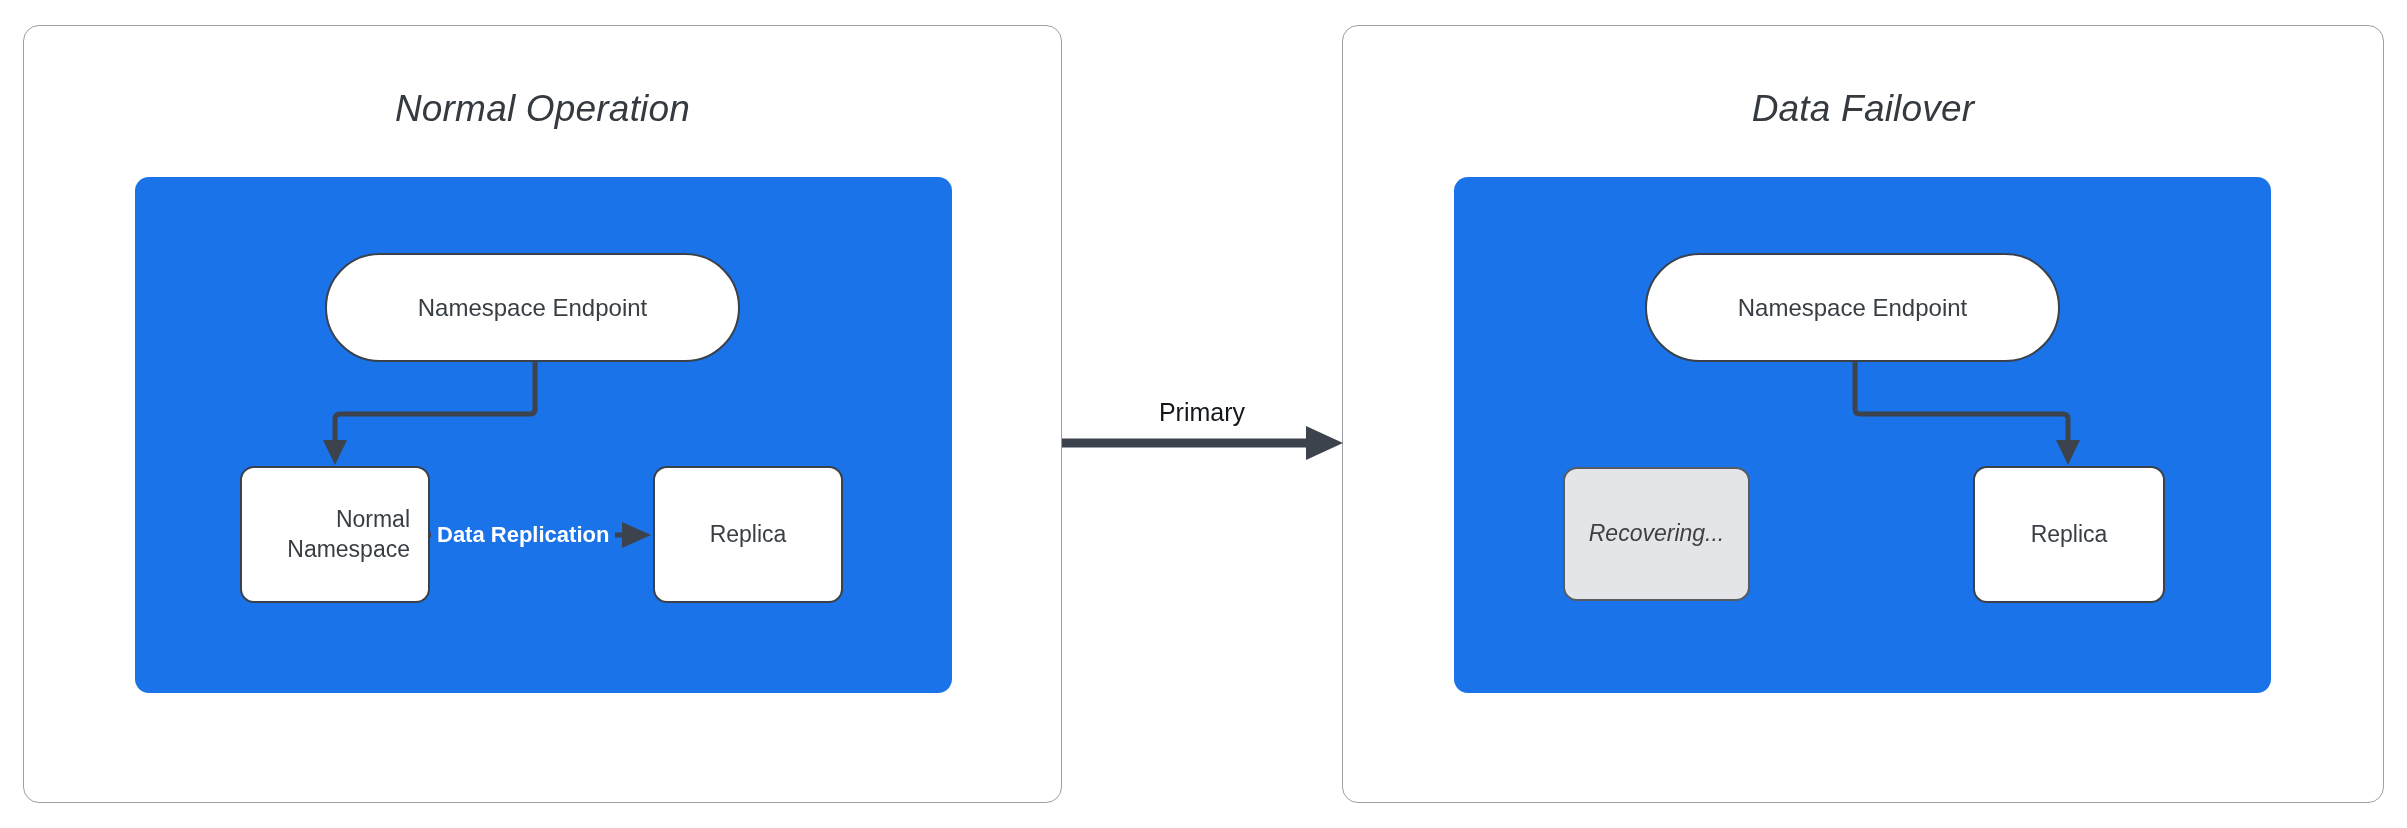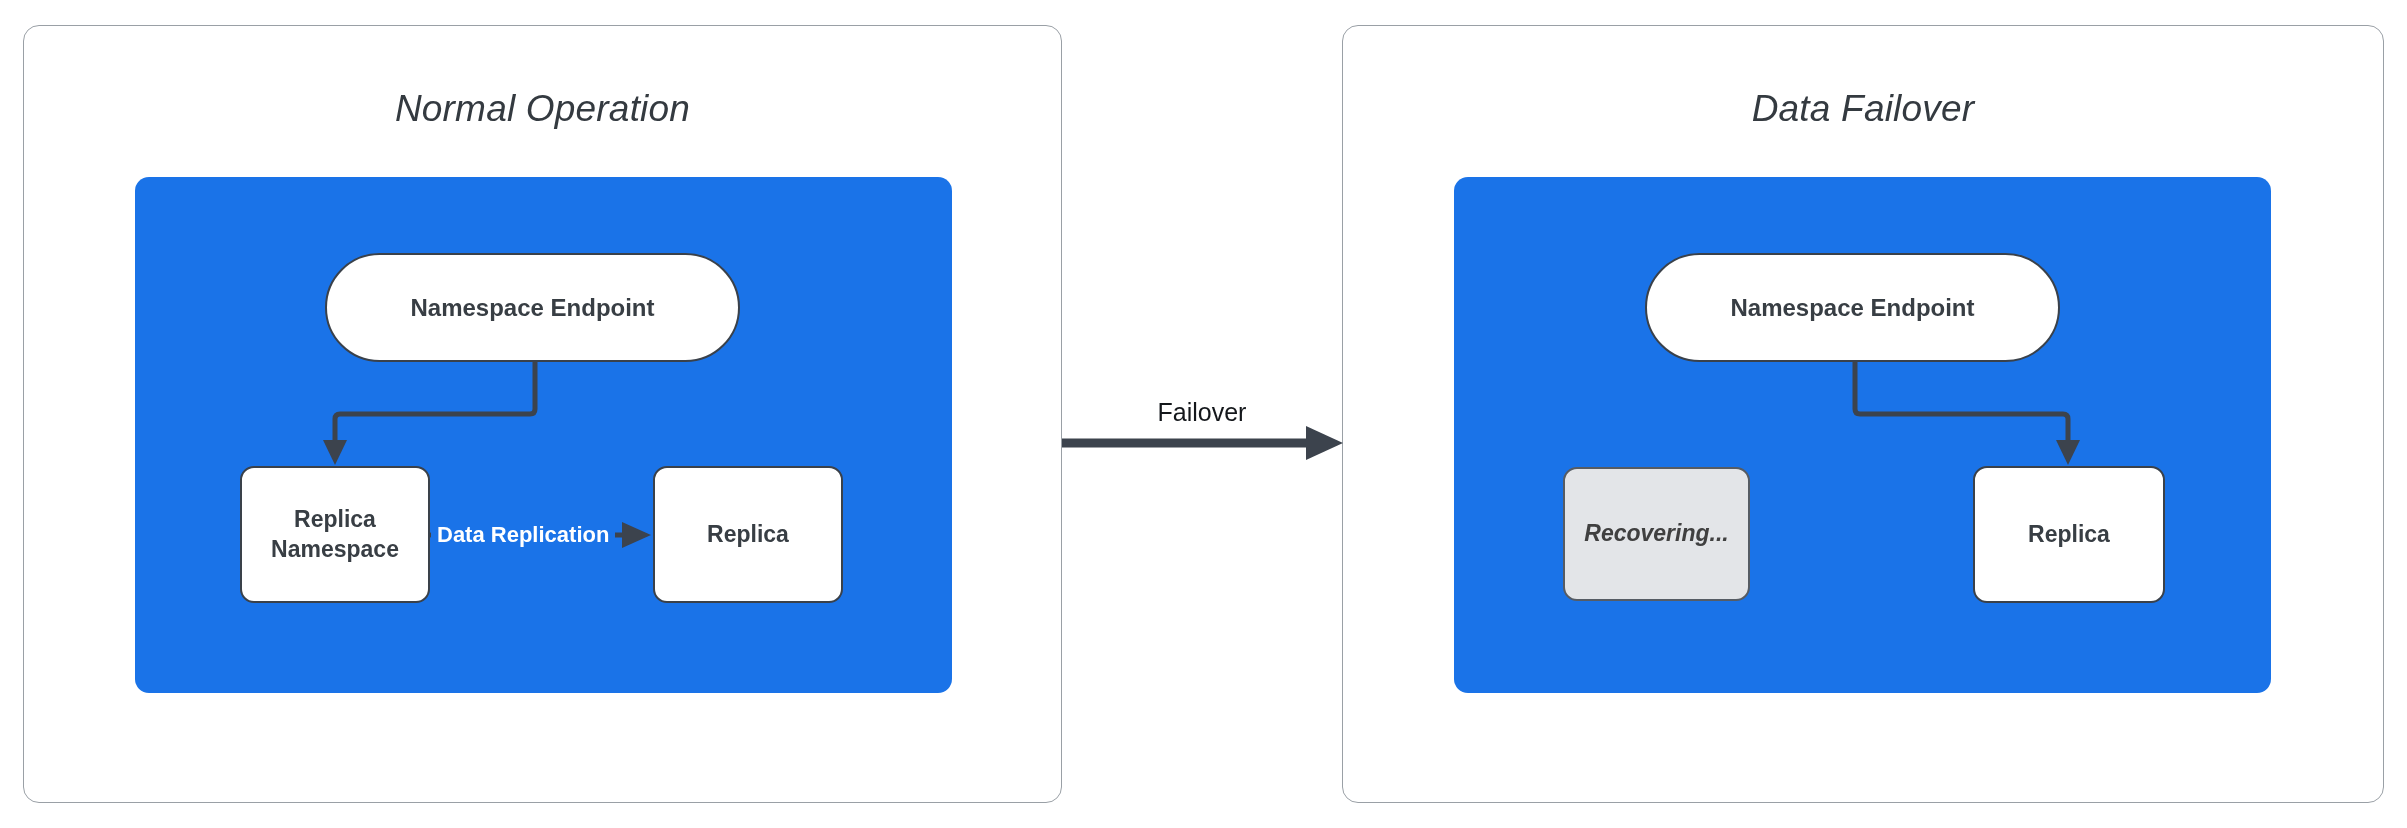--- a/index.html
+++ b/index.html
@@ -14,22 +14,22 @@
   .container-blue{position:absolute;background:#1A73E8;border-radius:14px;}
 
   
   .overlay{position:absolute;left:0;top:0;width:2407px;height:828px;pointer-events:none;}
   .conn{fill:none;stroke:#3C434D;stroke-width:5;stroke-linecap:round;stroke-linejoin:round;}
   .conn--thick{stroke-width:9;stroke-linecap:butt;}
   .head{fill:#3C434D;stroke:none;}
 
   
   .node{position:absolute;background:#ffffff;border:2px solid #3A414A;border-radius:14px;
-        display:flex;align-items:center;justify-content:center;text-align:center;
-        color:#383E44;font-size:23px;line-height:1.3;box-sizing:border-box;padding:8px 18px;font-weight:bold;}
+        display:flex;align-items:center;justify-content:center;text-align:right;
+        color:#383E44;font-size:23px;line-height:1.3;box-sizing:border-box;padding:8px 18px;}
   .node--pill{border-radius:60px;font-size:24px;}
   .node--recovering{background:#E3E5E8;border-color:#565C64;font-style:italic;color:#404040;}
 
   
   .edge-label-wrap{position:absolute;display:flex;align-items:center;justify-content:flex-start;}
   .edge-label{background:#1A73E8;color:#ffffff;font-weight:bold;font-size:22px;padding:2px 6px;white-space:nowrap;}
   .failover-label{position:absolute;text-align:center;font-size:25px;color:#14171B;}
 </style>
 </head>
 <body>
@@ -58,34 +58,34 @@
     <polygon class="head" points="1343,443 1306,426 1306,460"></polygon>
 
     <path class="conn" d="M1855 362 V409 Q1855 414 1860 414 H2063 Q2068 414 2068 419 V448"></path>
     <polygon class="head" points="2068,465 2056,440 2080,440"></polygon>
   </svg>
 
   <div class="node node--pill" style="left:325px;top:253px;width:415px;height:109px;">
     <span>Namespace Endpoint</span>
   </div>
   <div class="node" style="left:240px;top:466px;width:190px;height:137px;">
-    <span>Replica Namespace</span>
+    <span>Normal Namespace</span>
   </div>
   <div class="node" style="left:653px;top:466px;width:190px;height:137px;">
     <span>Replica</span>
   </div>
 
   <div class="node node--pill" style="left:1645px;top:253px;width:415px;height:109px;">
     <span>Namespace Endpoint</span>
   </div>
   <div class="node node--recovering" style="left:1563px;top:467px;width:187px;height:134px;">
     <span>Recovering...</span>
   </div>
   <div class="node" style="left:1973px;top:466px;width:192px;height:137px;">
     <span>Replica</span>
   </div>
 
   <div class="edge-label-wrap" style="left:431px;top:518px;width:222px;height:34px;">
     <span class="edge-label">Data Replication</span>
   </div>
-  <div class="failover-label" style="left:1102px;top:398px;width:200px;">Failover</div>
+  <div class="failover-label" style="left:1102px;top:398px;width:200px;">Primary</div>
 
 </div>
 
 </body></html>

